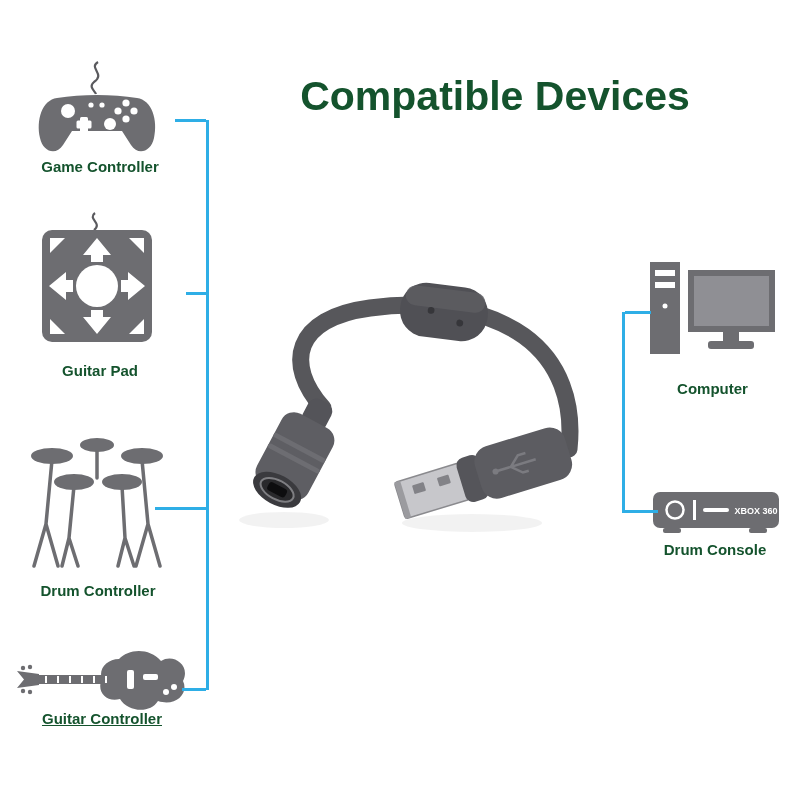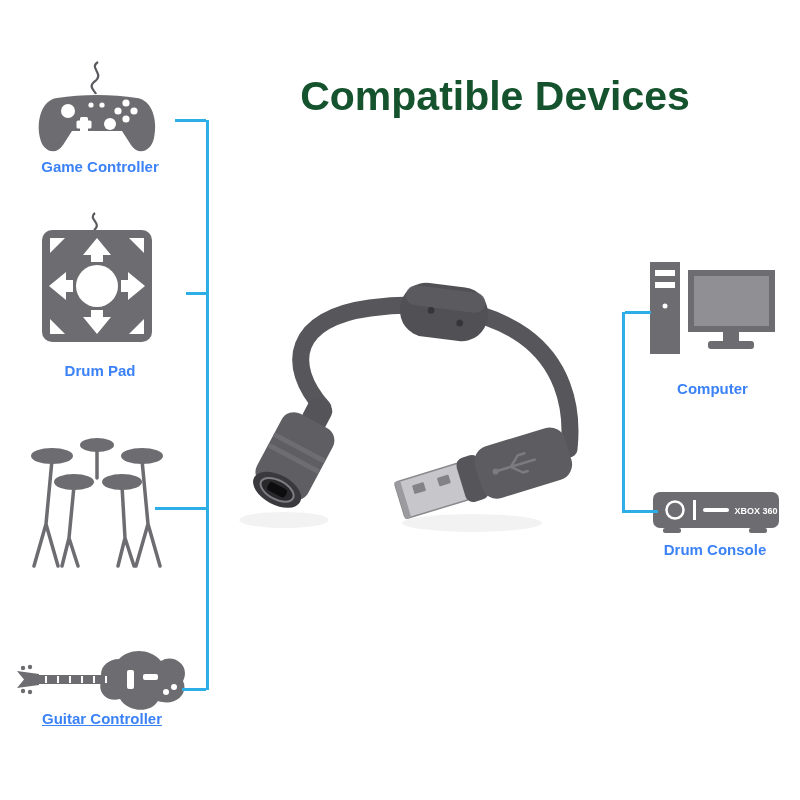--- a/index.html
+++ b/index.html
@@ -1,20 +1,20 @@
 <!DOCTYPE html>
 <html><head>
 <meta charset="utf-8">
 <style>
   * { margin:0; padding:0; box-sizing:border-box; }
   html,body { background:#ffffff; font-family:"Liberation Sans", sans-serif; }
   #stage { position:relative; width:800px; height:800px; background:#ffffff; overflow:hidden; }
   .abs { position:absolute; }
   .title { color:#14532d; font-size:41px; font-weight:bold; text-align:center; line-height:1.1; }
-  .dev-label { color:#3b82f6; font-size:15px; font-weight:bold; text-align:center; white-space:nowrap; }
+  .dev-label { color:#14532d; font-size:15px; font-weight:bold; text-align:center; white-space:nowrap; }
   .hline { position:absolute; background:#2eaee6; height:3px; }
   .vline { position:absolute; background:#2eaee6; width:3px; }
   svg { display:block; }
   svg text { font-family:"Liberation Sans", sans-serif; }
 </style>
 </head>
 <body>
 
 <div id="stage">
 
@@ -42,38 +42,39 @@
     <circle cx="60" cy="74" r="21" fill="#fff"></circle>
     <polygon points="60,26 74,43 66,43 66,50 54,50 54,43 46,43" fill="#fff"></polygon>
     <polygon points="60,122 74,105 66,105 66,98 54,98 54,105 46,105" fill="#fff"></polygon>
     <polygon points="12,74 29,60 29,68 36,68 36,80 29,80 29,88" fill="#fff"></polygon>
     <polygon points="108,74 91,60 91,68 84,68 84,80 91,80 91,88" fill="#fff"></polygon>
     <polygon points="13,26 28,26 13,41" fill="#fff"></polygon>
     <polygon points="107,26 92,26 107,41" fill="#fff"></polygon>
     <polygon points="13,122 28,122 13,107" fill="#fff"></polygon>
     <polygon points="107,122 92,122 107,107" fill="#fff"></polygon>
   </svg>
-  <div class="abs dev-label" style="left:20px; top:362px; width:160px;">Drum Pad</div>
+  <div class="abs dev-label" style="left:20px; top:362px; width:160px;">Guitar Pad</div>
 
   <svg class="abs" style="left:22px; top:426px;" width="150" height="152" viewBox="0 0 150 152">
     <g stroke="#6d6d71" stroke-width="3.5" fill="none" stroke-linecap="round">
       <path d="M30 34 L24 98 M24 98 L12 140 M24 98 L36 140"></path>
       <path d="M120 34 L126 98 M126 98 L114 140 M126 98 L138 140"></path>
       <path d="M52 60 L47 112 M47 112 L40 140 M47 112 L56 140"></path>
       <path d="M100 60 L103 112 M103 112 L96 140 M103 112 L112 140"></path>
       <path d="M75 24 L75 52"></path>
     </g>
     <g fill="#6d6d71">
       <ellipse cx="30" cy="30" rx="21" ry="8"></ellipse>
       <ellipse cx="75" cy="19" rx="17" ry="7"></ellipse>
       <ellipse cx="120" cy="30" rx="21" ry="8"></ellipse>
       <ellipse cx="52" cy="56" rx="20" ry="8"></ellipse>
       <ellipse cx="100" cy="56" rx="20" ry="8"></ellipse>
     </g>
   </svg>
+  <div class="abs dev-label" style="left:18px; top:582px; width:160px;">Drum Controller</div>
 
   <svg class="abs" style="left:15px; top:640px;" width="175" height="72" viewBox="0 0 175 72">
     <g fill="#6d6d71">
       <polygon points="2,31 24,34 24,45 2,48 9,39.5"></polygon>
       <circle cx="8" cy="28" r="2.2"></circle>
         <circle cx="15" cy="27" r="2.2"></circle>
       <circle cx="8" cy="51" r="2.2"></circle>
         <circle cx="15" cy="52" r="2.2"></circle>
       <rect x="22" y="35" width="84" height="9"></rect>
       <path d="M104 19 C92 19 83 29 87 39 C81 51 91 63 105 59 C113 72 135 74 143 61 C161 67 174 53 168 41 C176 25 158 13 146 21 C134 7 113 9 104 19 Z"></path>

